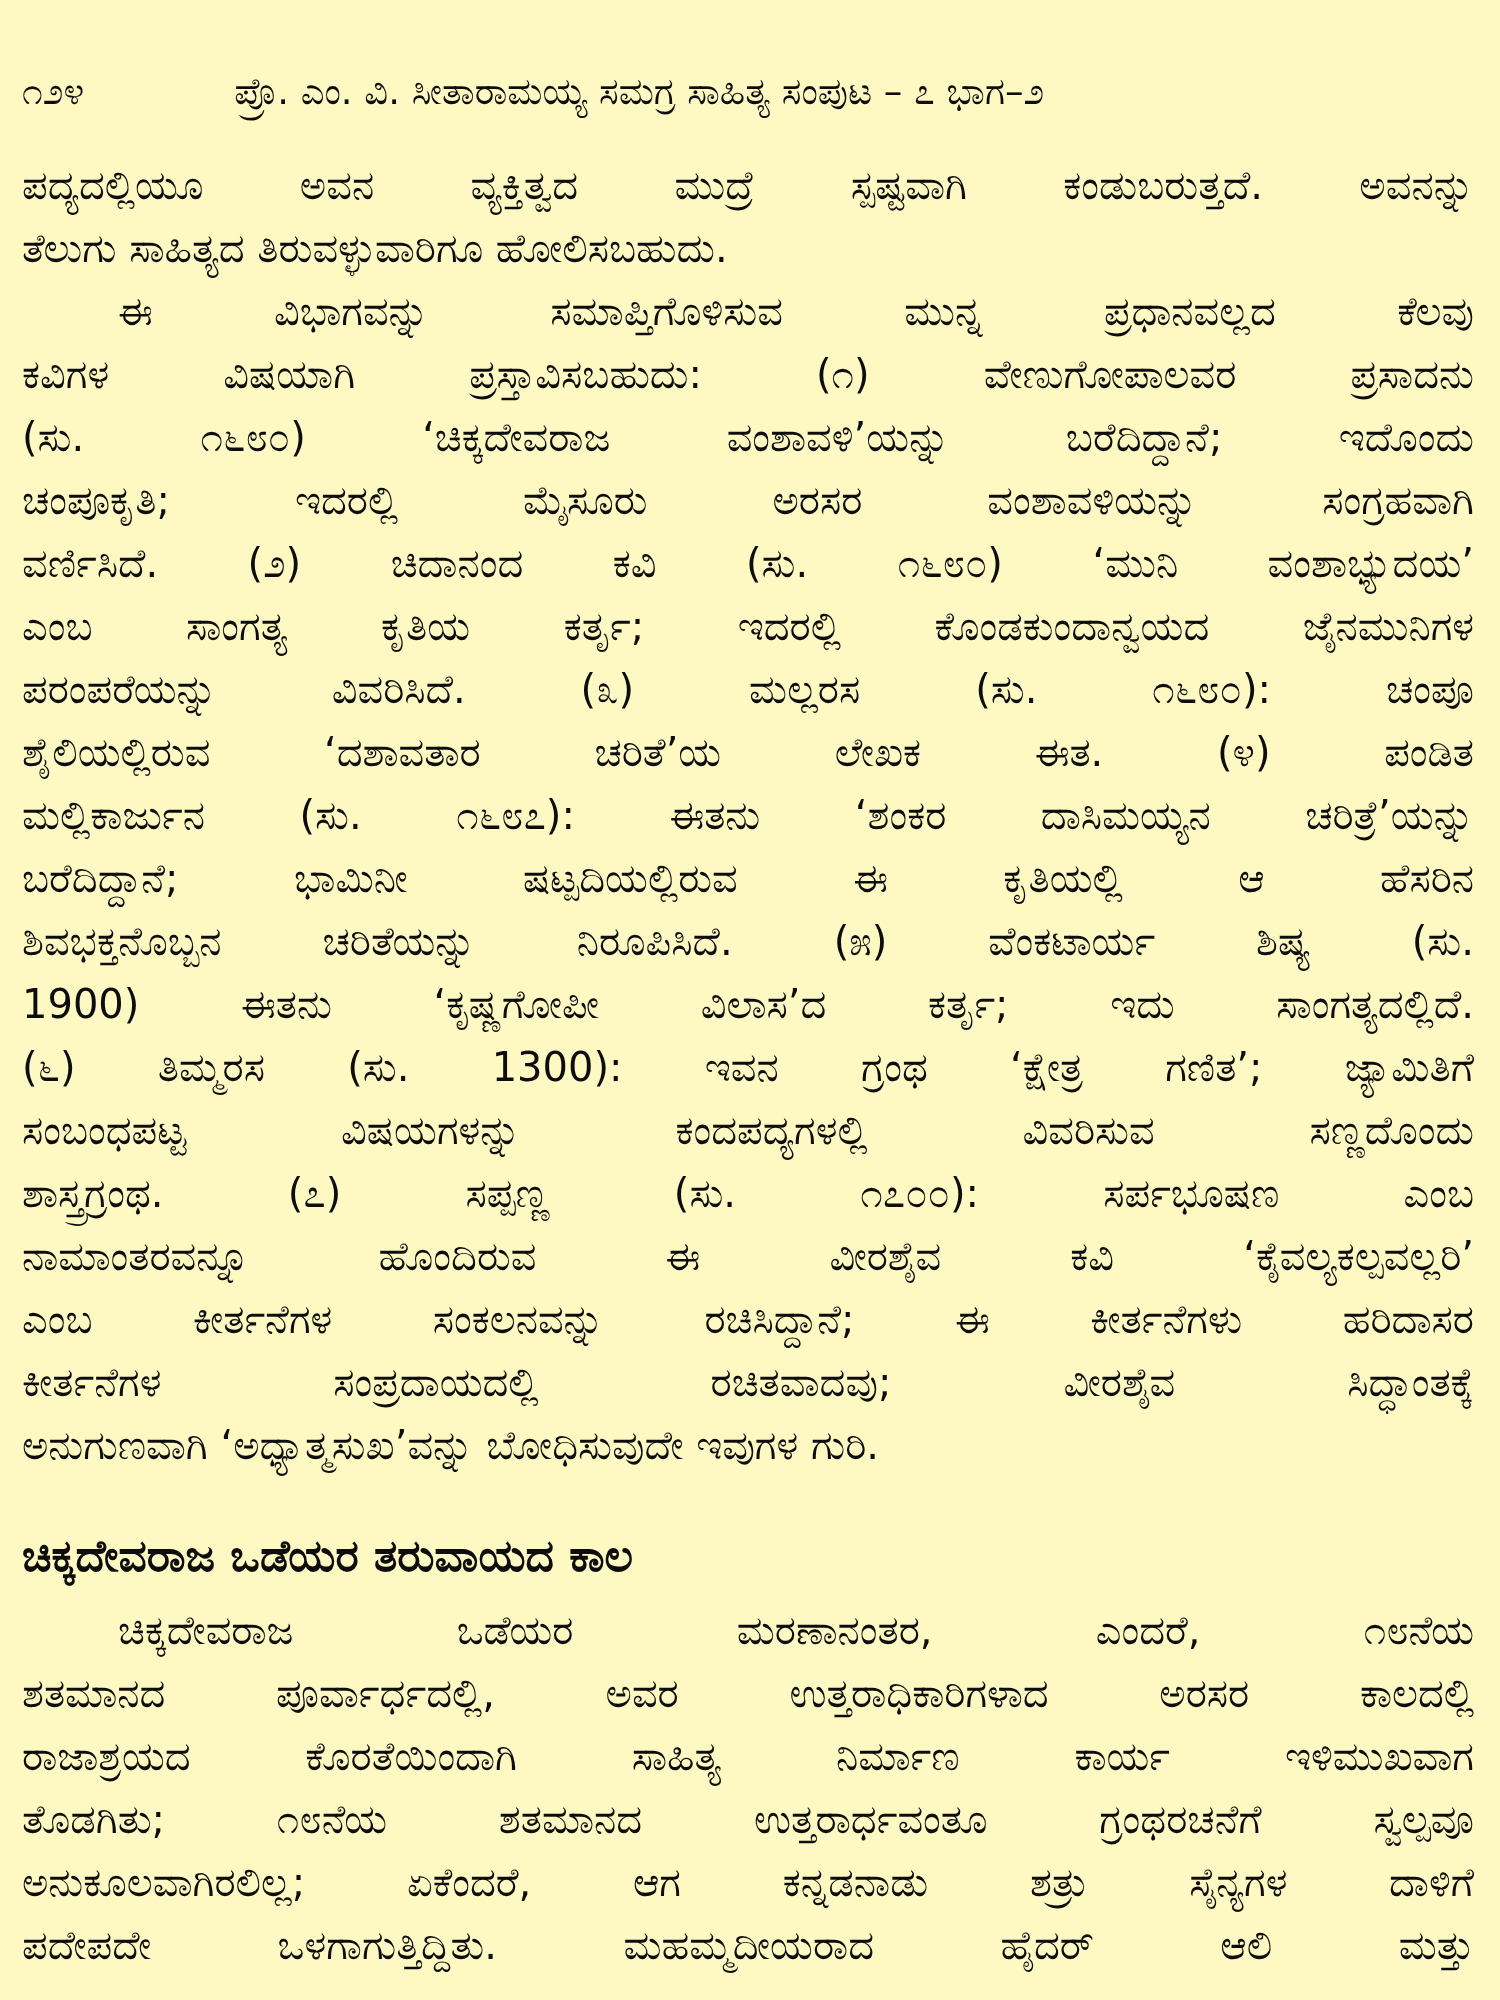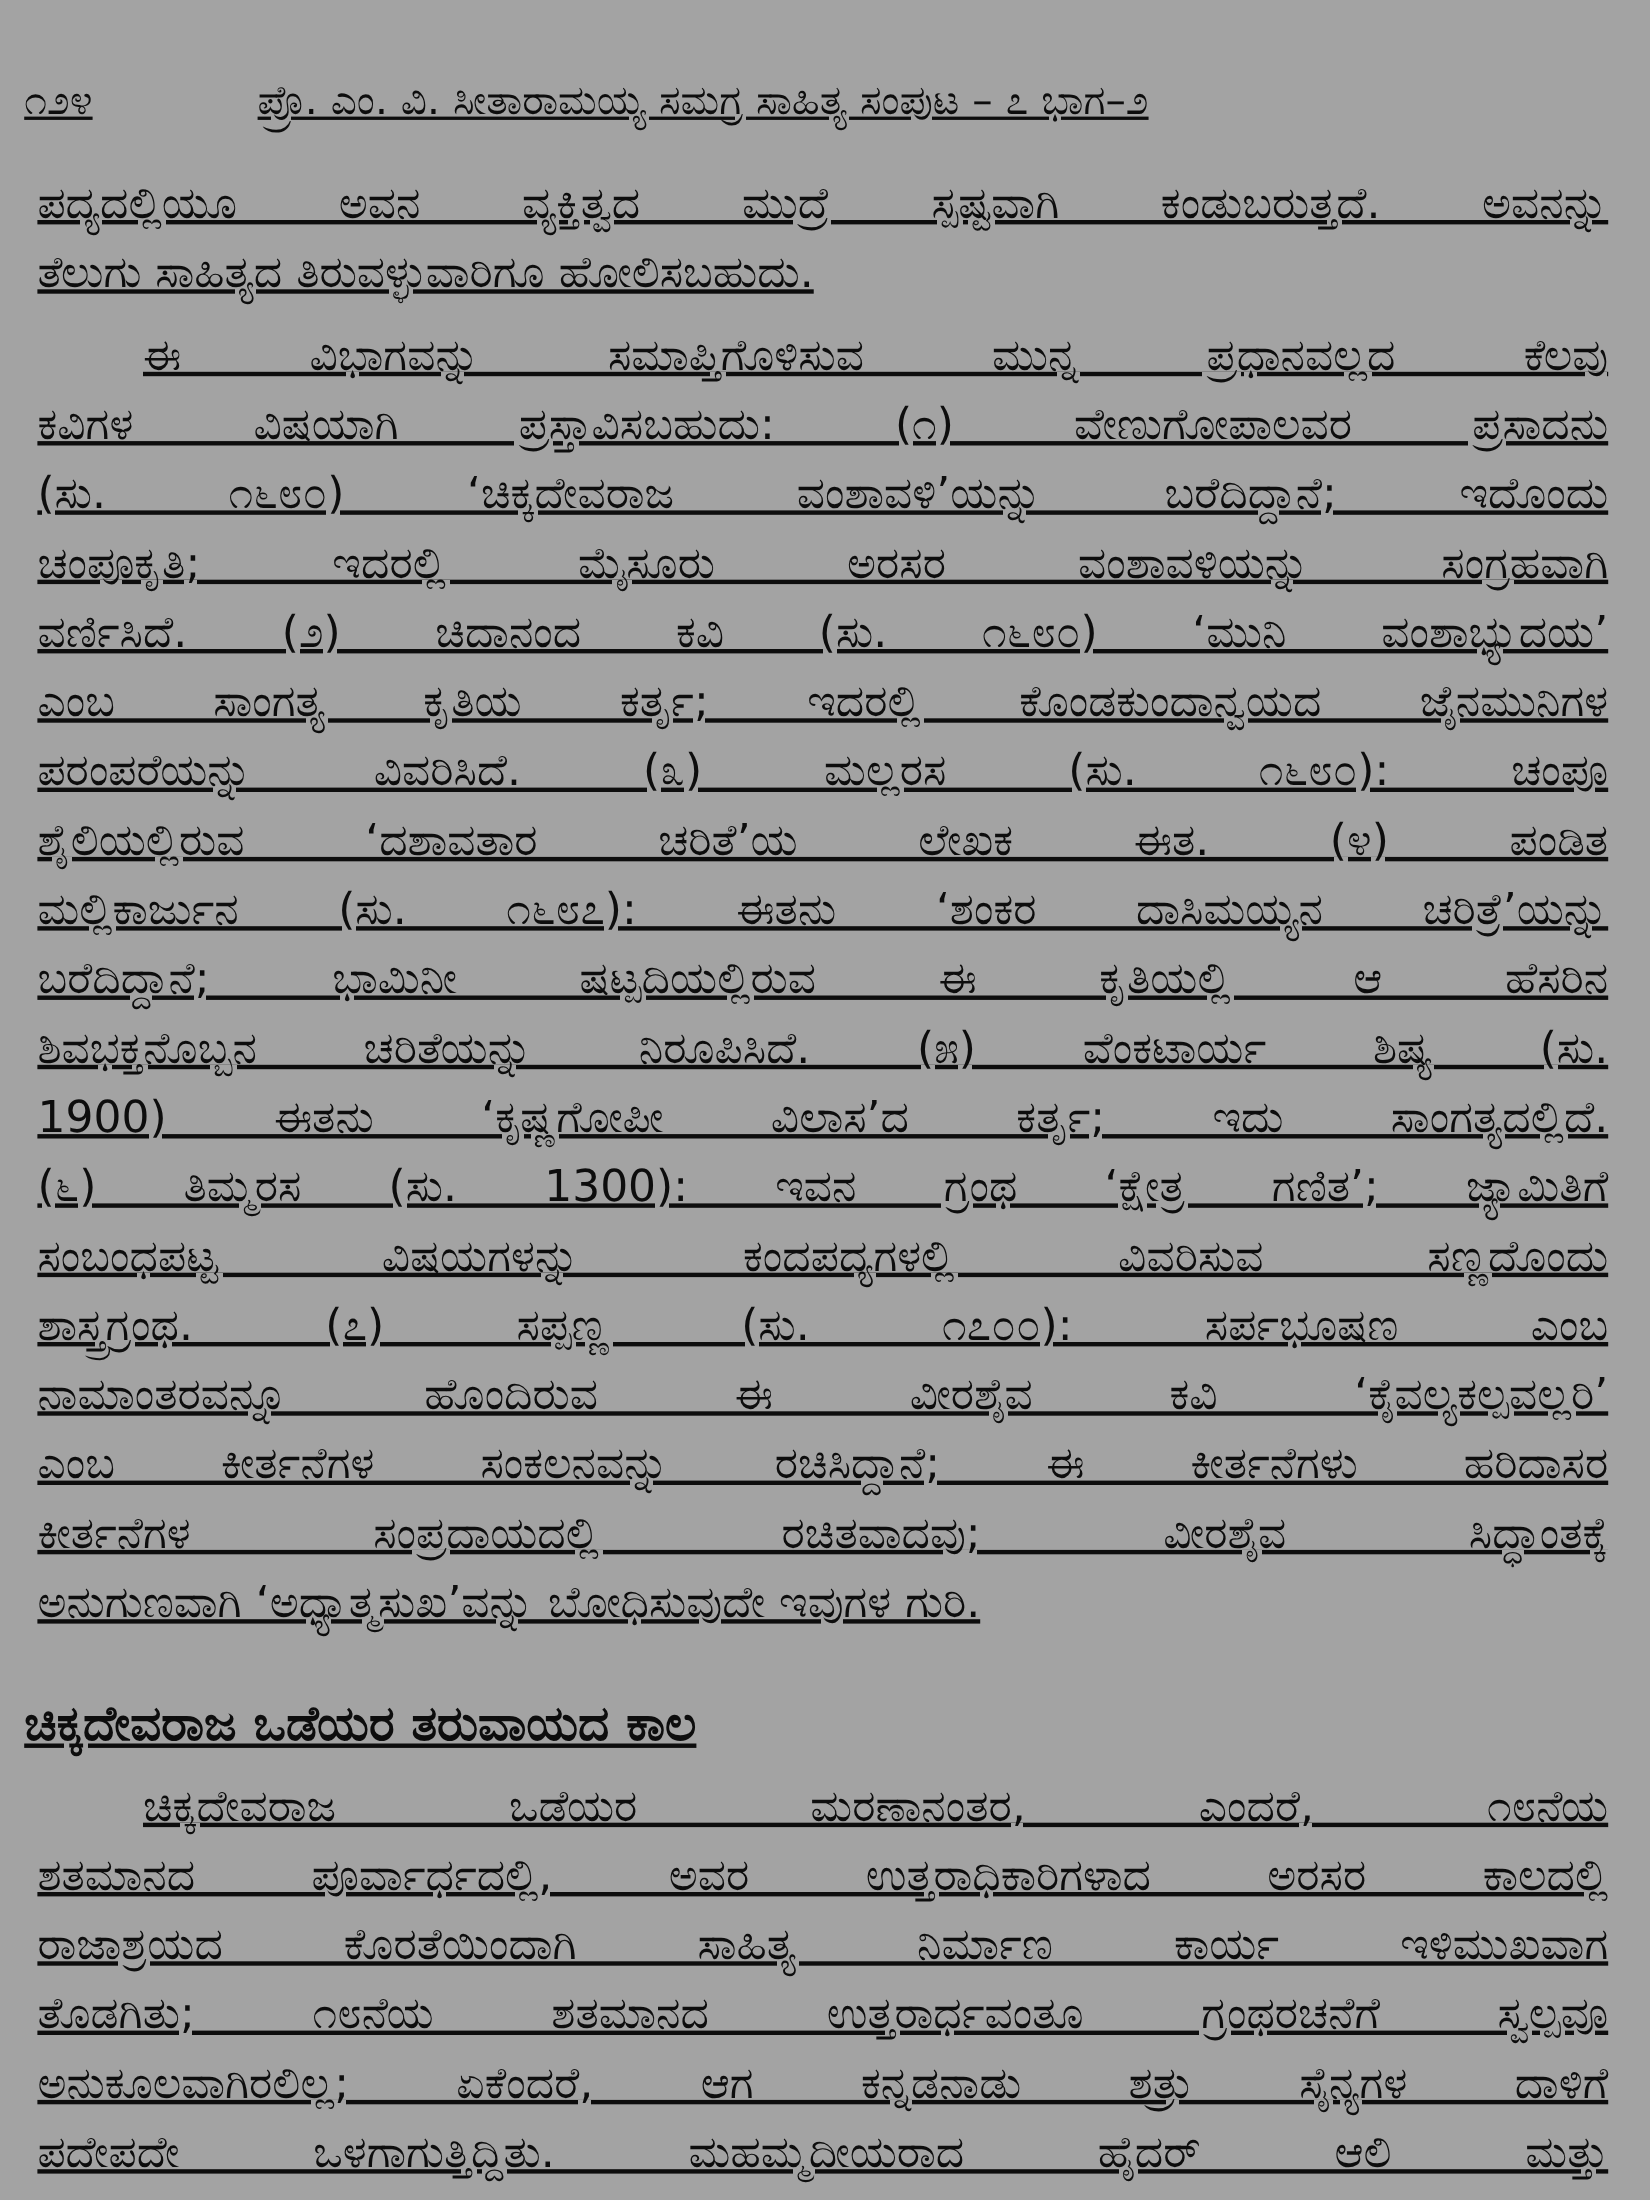--- a/index.html
+++ b/index.html
@@ -4,41 +4,40 @@
 <style>
   html,body{margin:0;padding:0;}
   body{
     width:1500px;height:2000px;
     background:#f2f2f0;
     font-family:"DejaVu Sans", sans-serif;
   }
   .page{
     box-sizing:border-box;
     width:1500px;height:2000px;
-    background:#a3a3a3;
+    background:#fef9c3;
     color:#0d0d0d;
     padding:0 26px 0 22px;
     overflow:hidden;
-    text-decoration:underline;
   }
   header.running-head{
     margin-top:70px;
     display:flex;
     align-items:baseline;
     font-size:37px;
     line-height:1.2;
     white-space:nowrap;
   }
   .page-number{flex:0 0 auto;}
   .running-title{
     flex:1 1 auto;
     padding-left:150px;
   }
   main.page-body{margin-top:40px;}
-  .para{margin:12px;}
+  .para{margin:0;}
   .line{
     font-size:40px;
     line-height:63px;
     white-space:normal;
     text-align:left;
   }
   .line.j{
     text-align:justify;
     text-align-last:justify;
   }

